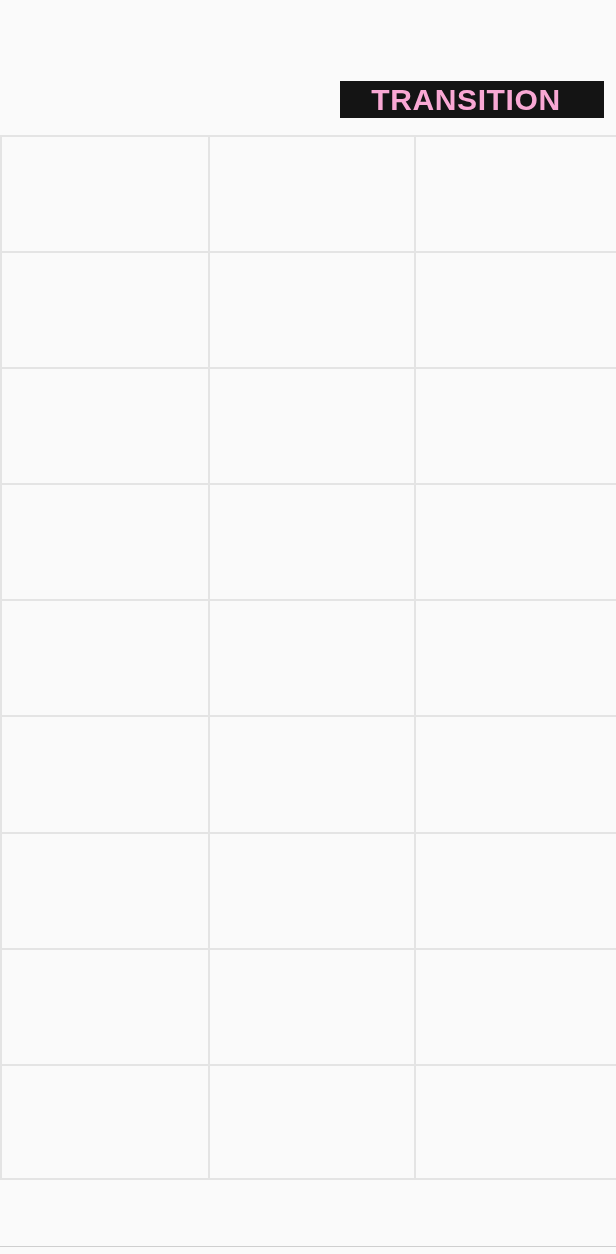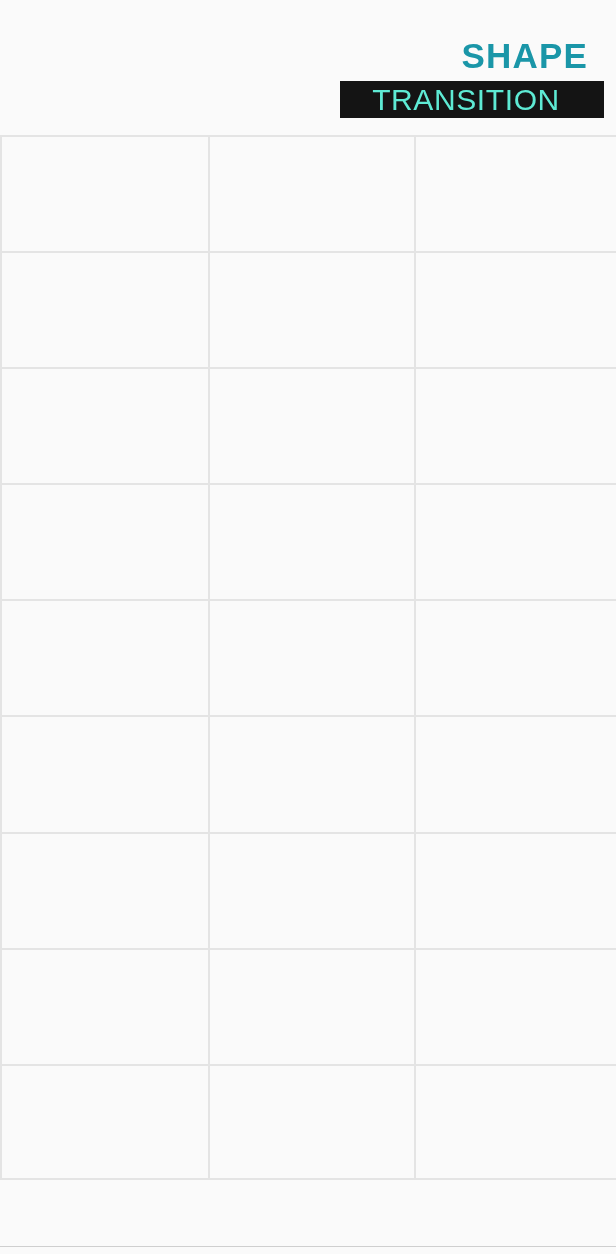--- a/index.html
+++ b/index.html
@@ -49,23 +49,23 @@
 
   #title-transition {
     position: absolute;
     left: 0;
     top: 0;
     width: 252px;
     height: 37px;
     line-height: 37px;
     text-align: center;
     font-size: 30px;
-    font-weight: 400;
+    font-weight: 700;
     letter-spacing: 0.6px;
-    color: #5eead4;
+    color: #f9a8d4;
     white-space: nowrap;
     font-family: "Liberation Sans", sans-serif;
   }
 
   
   #grid {
     position: absolute;
     left: 0;
     top: 135px;
     width: 640px;       
@@ -102,21 +102,20 @@
     top: 1246px;
     width: 616px;
     height: 1px;
     background: #CFCFCF;
   }
 </style>
 </head>
 <body>
 
 <div id="header">
-  <div id="title-shape">SHAPE</div>
   <div id="title-transition-banner">
     <div id="title-transition">TRANSITION</div>
   </div>
 </div>
 
 <div id="grid">
     <div class="grid-row">
       <div class="grid-cell col-0"></div>
       <div class="grid-cell col-1"></div>
       <div class="grid-cell col-2"></div>

